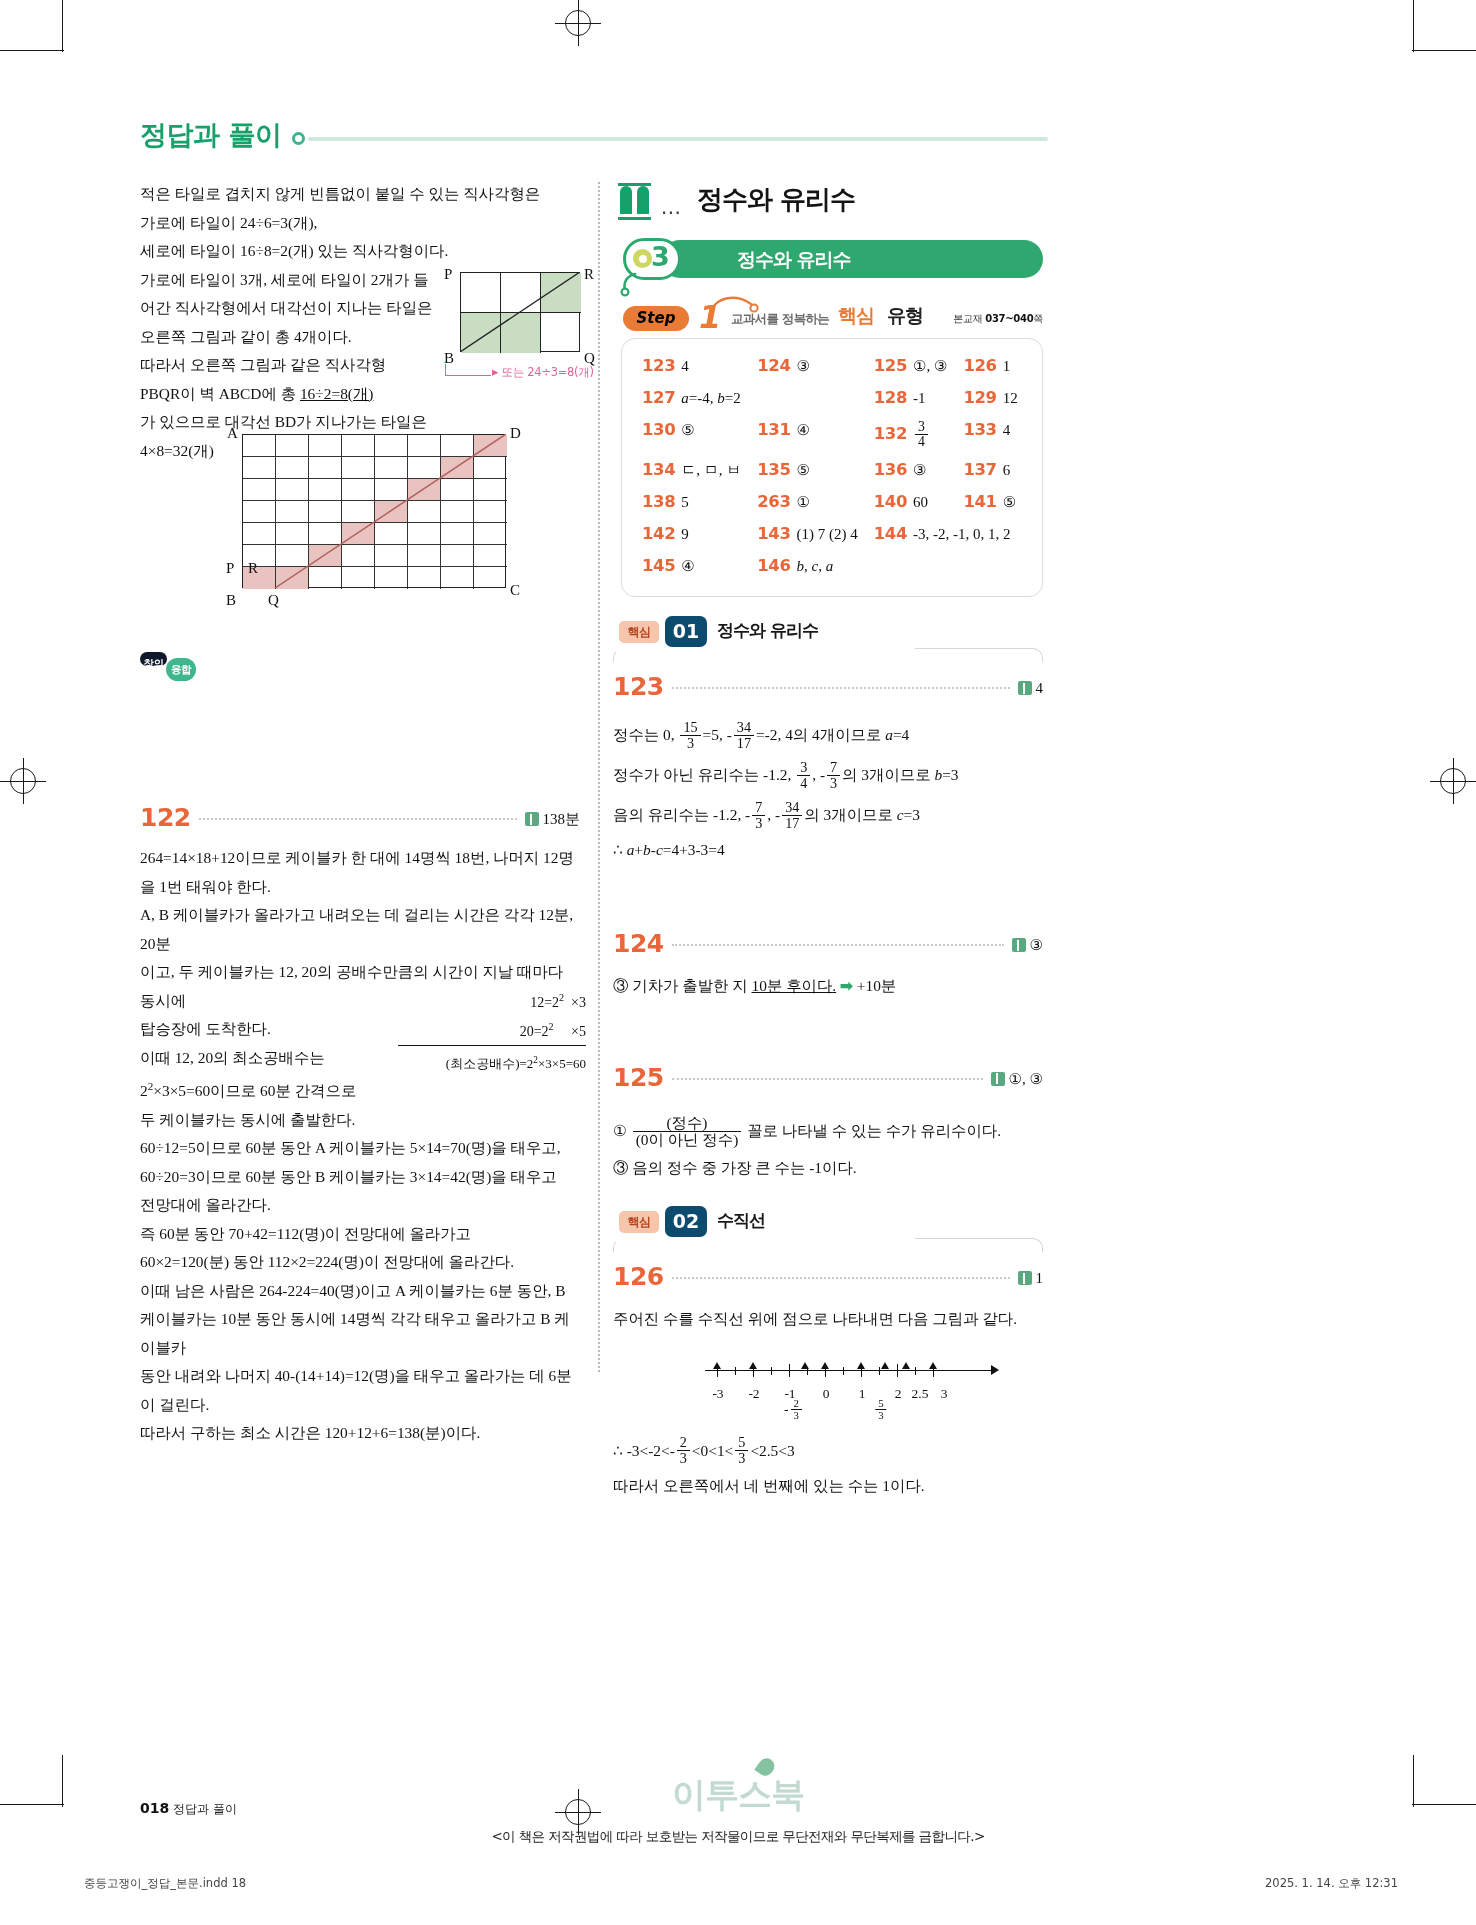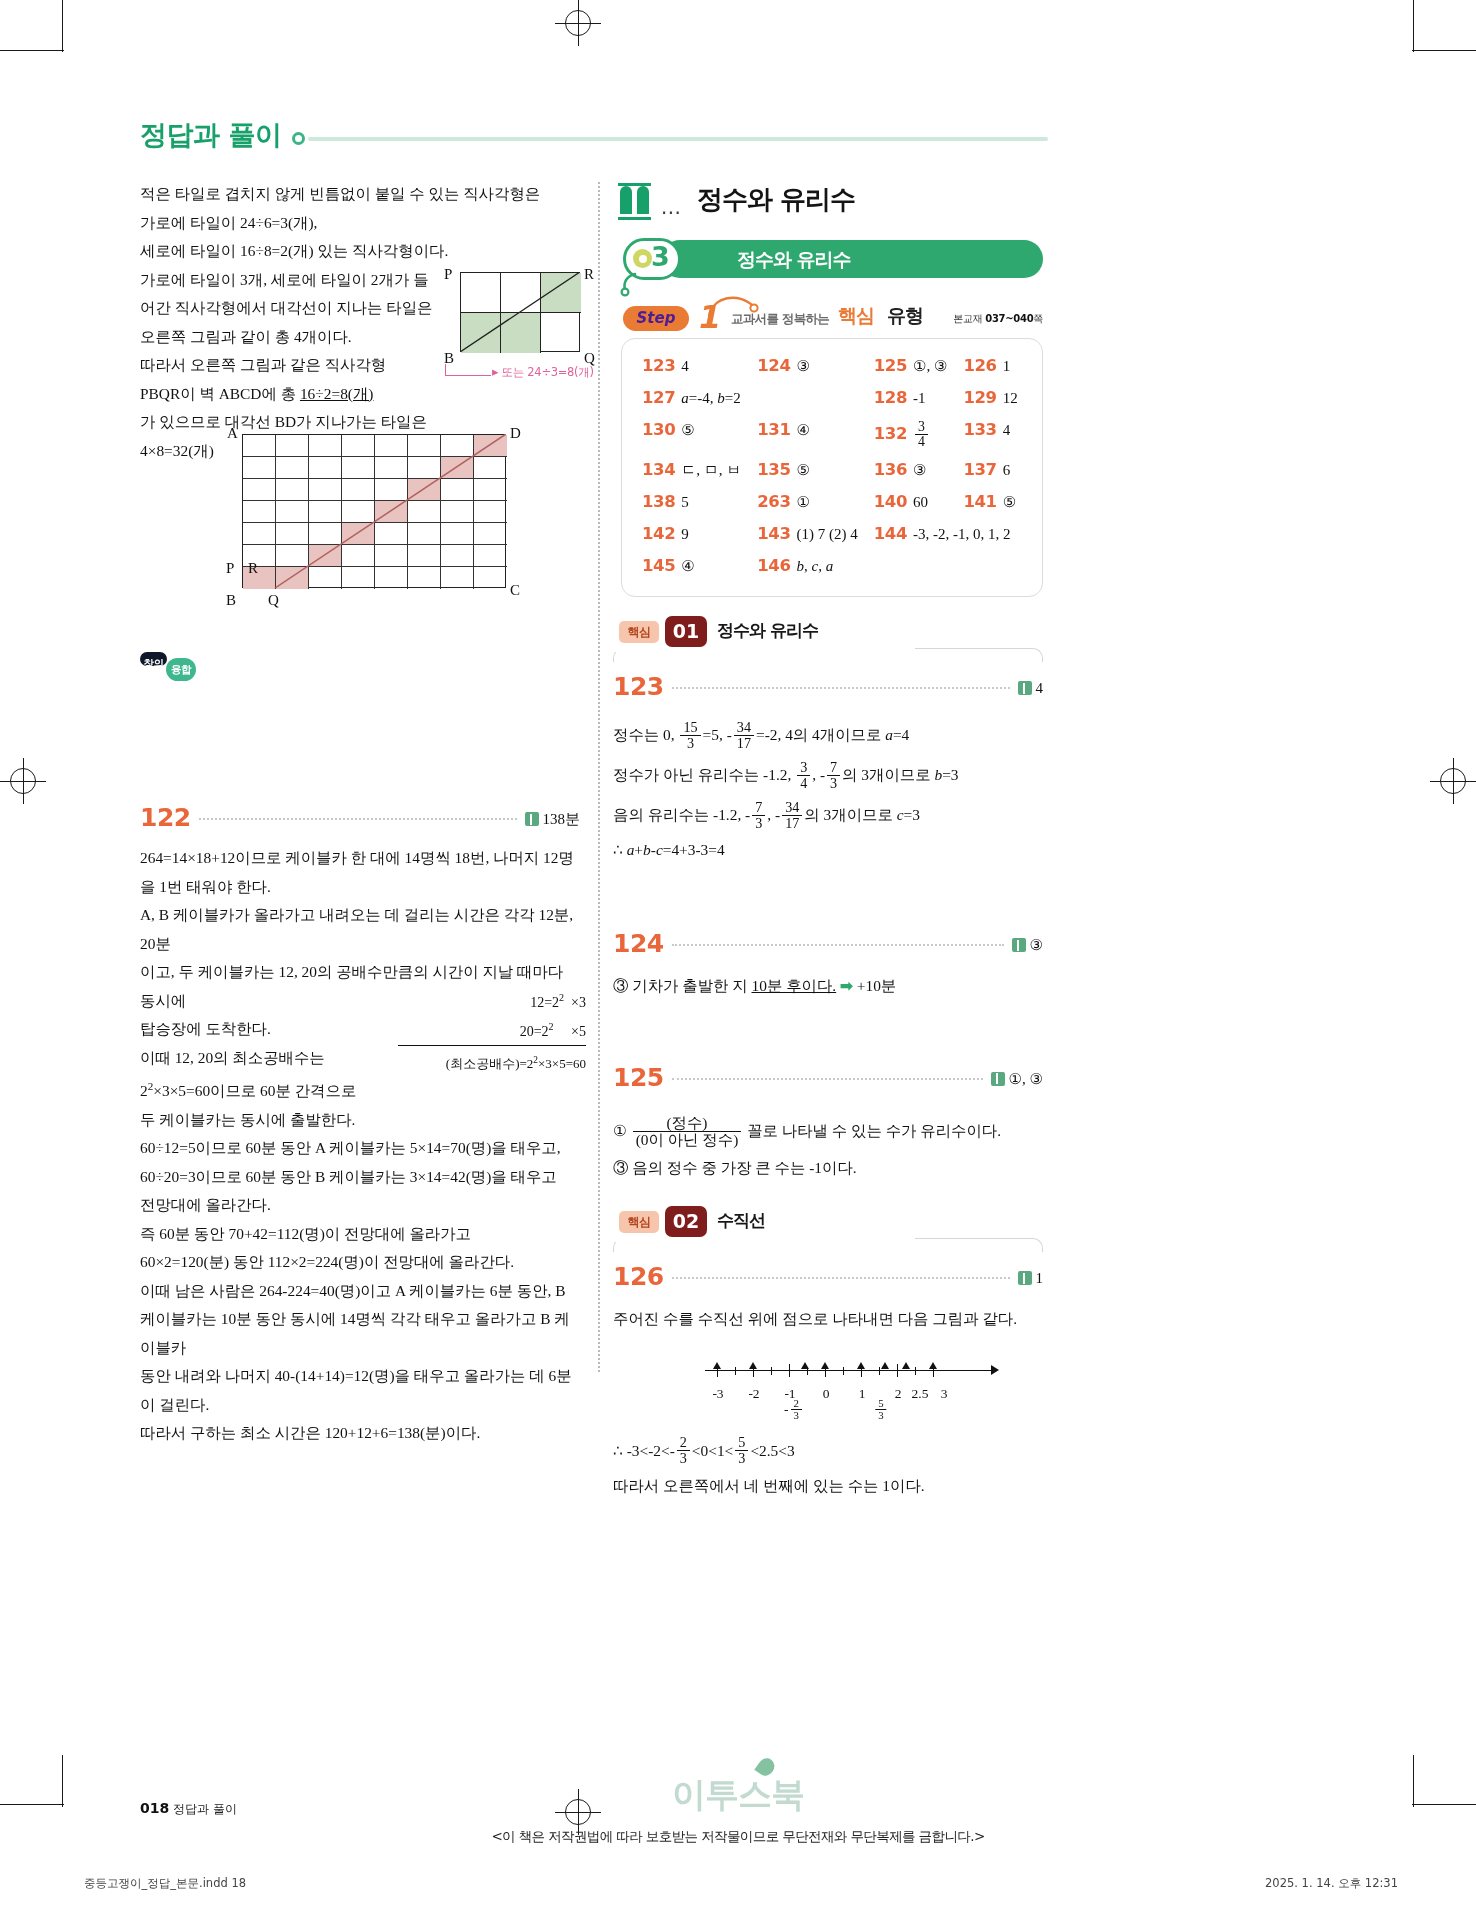--- a/index.html
+++ b/index.html
@@ -155,21 +155,21 @@
     font-size: 27px; color: #2ea86f;
   }
   .secnum .tail { position: absolute; left: 0px; top: 36px; }
 
   
   .steprow { position: absolute; left: 10px; top: 122px; width: 420px; height: 34px; }
   .step-pill {
     position: absolute; left: 0; top: 6px; width: 66px; height: 25px;
     background: #ea7b35; border-radius: 13px;
     font-family: "DejaVu Sans", sans-serif; font-weight: 700; font-style: italic;
-    font-size: 15px; color: #4c1d95; text-align: center; line-height: 25px;
+    font-size: 15px; color: #000000; text-align: center; line-height: 25px;
   }
   .step-one {
     position: absolute; left: 76px; top: -2px;
     font-family: "DejaVu Sans", sans-serif; font-weight: 700; font-style: italic;
     font-size: 32px; color: #ea7b35;
   }
   .step-sub {
     position: absolute; left: 108px; top: 11px;
     font-family: "DejaVu Sans", sans-serif; font-weight: 700;
     font-size: 12.5px; color: #6b6b6b; letter-spacing: -0.7px; white-space: nowrap;
@@ -209,21 +209,21 @@
   
   .keyhead { position: relative; height: 40px; margin-top: 26px; }
   .keyhead .tag {
     position: absolute; left: 6px; top: 5px; width: 40px; height: 22px;
     background: #f7c5ac; border-radius: 5px;
     font-family: "DejaVu Sans", sans-serif; font-weight: 700; font-size: 12px;
     color: #b4461d; text-align: center; line-height: 22px; letter-spacing: -0.6px;
   }
   .keyhead .kn {
     position: absolute; left: 52px; top: 0px; width: 42px; height: 31px;
-    background: #7f1d1d; border-radius: 7px;
+    background: #0c4a6e; border-radius: 7px;
     font-family: "DejaVu Sans", sans-serif; font-weight: 700; font-size: 19px;
     color: #ffffff; text-align: center; line-height: 31px;
   }
   .keyhead .kt {
     position: absolute; left: 104px; top: 3px;
     font-family: "DejaVu Sans", sans-serif; font-weight: 700; font-size: 17px;
     color: #171717; letter-spacing: -1px;
   }
   .keyhead .kline {
     position: absolute; left: 0; top: 32px; width: 430px; height: 14px;

